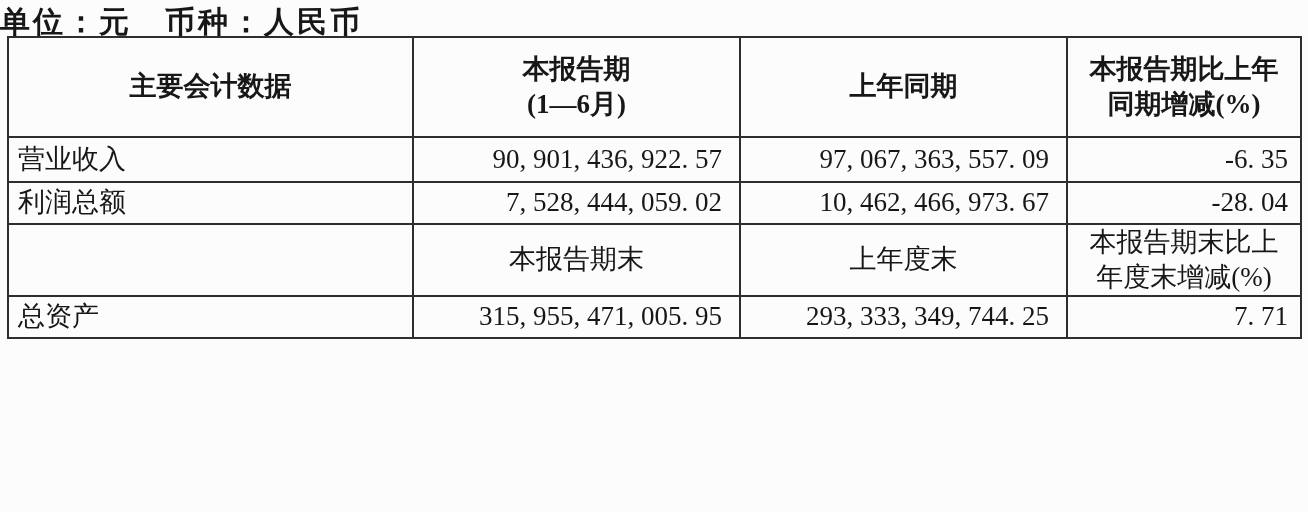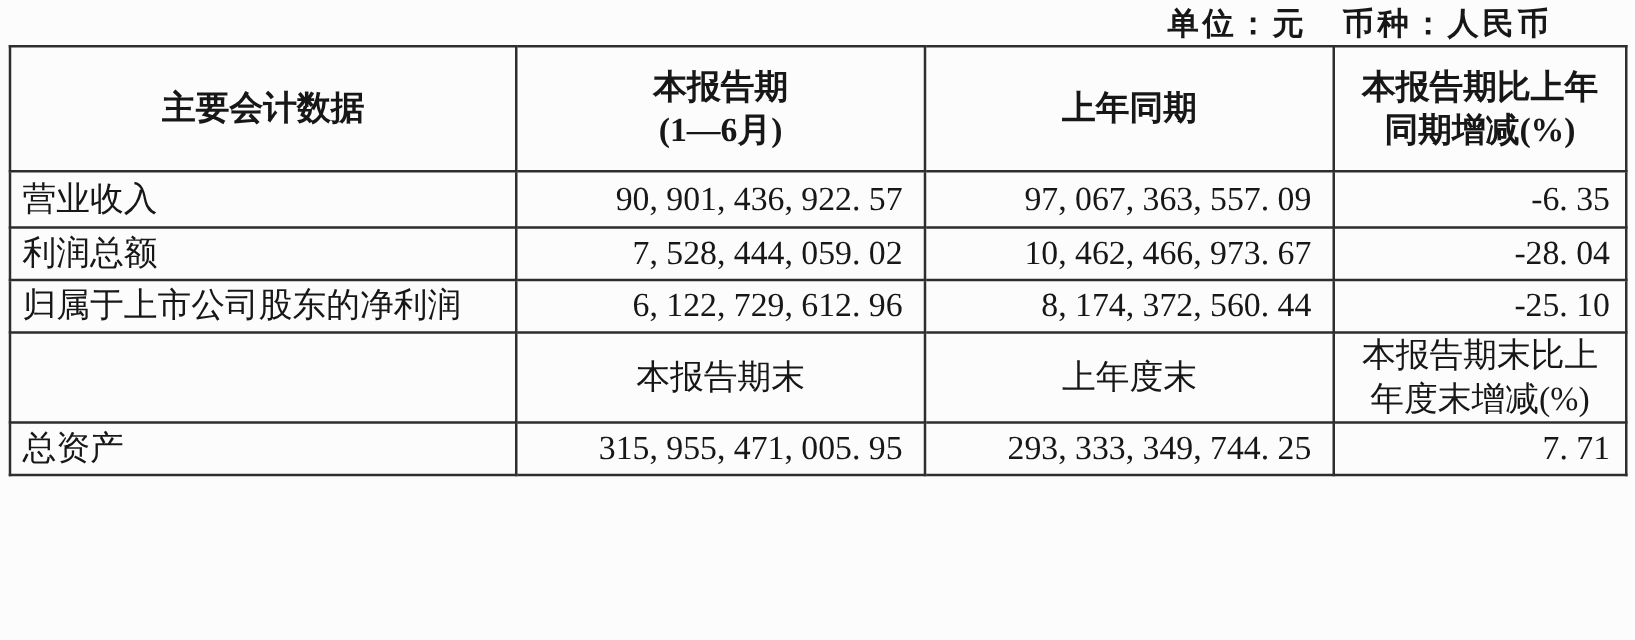--- a/index.html
+++ b/index.html
@@ -8,22 +8,22 @@
     background: #fcfcfc;
     font-family: "Liberation Serif", "DejaVu Serif", serif;
     color: #171717;
     overflow: hidden;
     position: relative;
   }
   .unit-note {
     position: absolute;
     top: 2px; left: 0;
     width: 1242px;
-    text-align: right;
-    font-size: 25px;
+    text-align: left;
+    font-size: 30px;
     font-weight: 700;
     letter-spacing: 3px;
     white-space: pre;
   }
   table.fin-table {
     position: absolute;
     left: 7px; top: 36px;
     width: 1293px;
     border-collapse: collapse;
     table-layout: fixed;
@@ -98,26 +98,20 @@
       <td class="pct">-6. 35</td>
     </tr>
 
     <tr class="r42">
       <td class="lbl">利润总额</td>
       <td class="num">7, 528, 444, 059. 02</td>
       <td class="num">10, 462, 466, 973. 67</td>
       <td class="pct">-28. 04</td>
     </tr>
 
-    <tr class="r42">
-      <td class="lbl">归属于上市公司股东的净利润</td>
-      <td class="num">6, 122, 729, 612. 96</td>
-      <td class="num">8, 174, 372, 560. 44</td>
-      <td class="pct">-25. 10</td>
-    </tr>
 
 
 
     <tr class="h2">
       <td></td>
       <td class="center">本报告期末</td>
       <td class="center">上年度末</td>
       <td class="center">
         <span class="hline">本报告期末比上</span>
         <span class="hline">年度末增减(%)</span>

